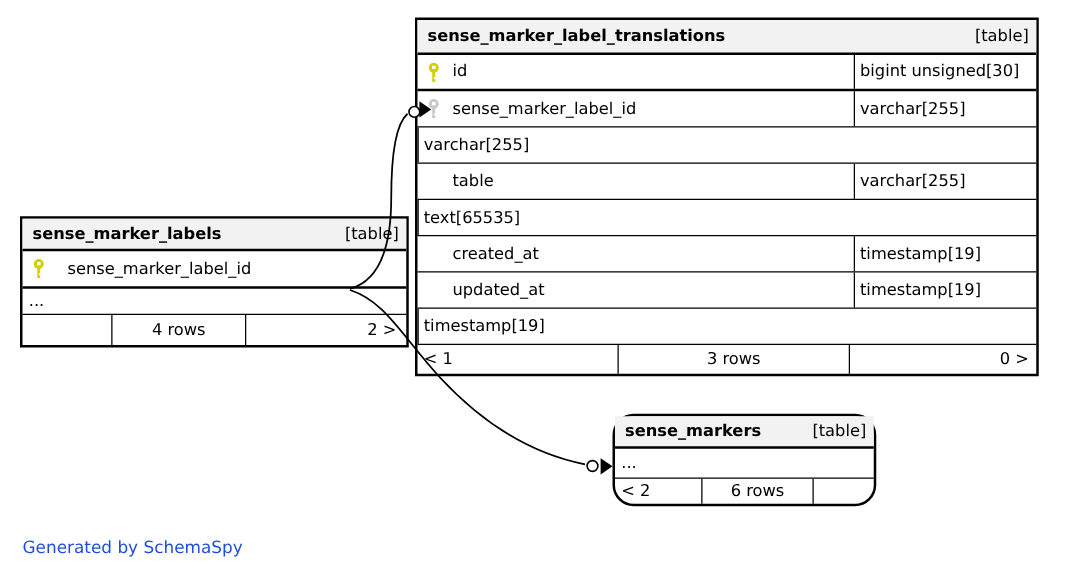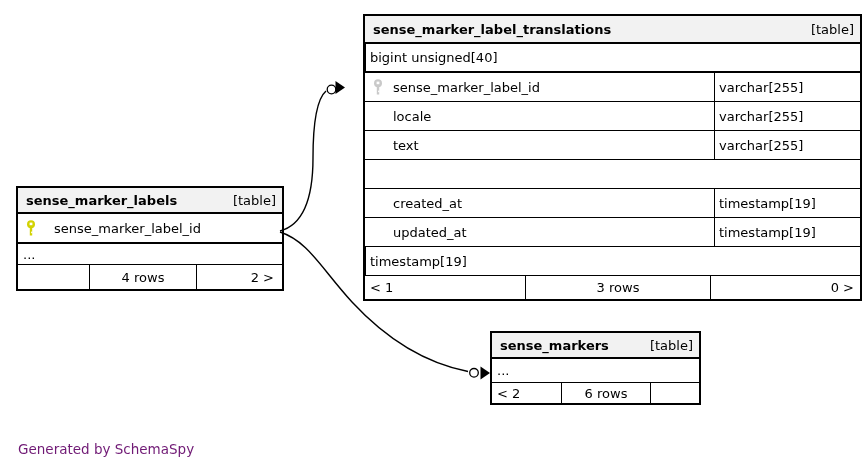--- a/index.html
+++ b/index.html
@@ -37,103 +37,113 @@
     border-bottom:1px solid #000;
   }
   .tbl-footer { display:flex; align-items:stretch; box-sizing:border-box; }
   .fc { display:flex; align-items:center; box-sizing:border-box; }
   .fc + .fc { border-left:1px solid #000; }
   .fc.left { padding-left:5px; justify-content:flex-start; }
   .fc.center { justify-content:center; }
   .fc.right { padding-right:6px; justify-content:flex-end; }
 
   
-  #tbl-translations { left:363px; top:14px; width:499px; }
+  #tbl-translations { left:332px; top:14px; width:499px; }
   #tbl-translations .tbl-header { height:28px; }
   #tbl-translations .col-row { height:29px; }
   #tbl-translations .cell-name { width:349px; }
   #tbl-translations .tbl-footer { height:23px; }
   #tbl-translations .fc.left { width:160px; }
   #tbl-translations .fc.center { width:185px; }
   #tbl-translations .fc.right { flex:1; }
 
   
-  #tbl-labels { left:16px; top:186px; width:268px; }
+  #tbl-labels { left:16px; top:173px; width:311px; }
   #tbl-labels .tbl-header { height:26px; }
   #tbl-labels .col-row { height:30px; }
   #tbl-labels .cell-name { width:100%; }
   #tbl-labels .ellipsis-row { height:21px; }
   #tbl-labels .tbl-footer { height:24px;justify-content:flex-end; }
   #tbl-labels .fc.left { width:71px; }
   #tbl-labels .fc.center { width:107px; }
   #tbl-labels .fc.right { flex:1; padding-right:8px; }
 
   
-  #tbl-markers { left:490px; top:331px; width:211px; }
+  #tbl-markers { left:490px; top:331px; width:211px;border-radius:17px; }
   #tbl-markers .tbl-header { height:26px; }
   #tbl-markers .ellipsis-row { height:24px; }
   #tbl-markers .tbl-footer { height:20px; }
   #tbl-markers .fc.left { width:69px; }
   #tbl-markers .fc.center { width:89px; }
   #tbl-markers .fc.right { flex:1; }
 
   .key-icon svg { display:block; }
   .key-primary { fill:#d2d202; }
   .key-foreign { fill:#c9c9c9; }
 
   #relations { position:absolute; left:0; top:0; pointer-events:none; z-index:5; }
 
   .generated-by {
-    position:absolute; left:18px; top:441px; font-size:13.5px; color:#701a75;
+    position:absolute; left:18px; top:430px; font-size:13.5px; color:#1d4ed8;
   }
 </style>
 </head>
 <body>
 
 <div class="canvas">
 
   <div class="db-table" id="tbl-translations">
     <div class="tbl-header">
       <span class="tbl-name">sense_marker_label_translations</span>
       <span class="tbl-tag">[table]</span>
     </div>
     <div class="col-row pk-sep">
-      <div class="cell-type">bigint unsigned[40]</div>
+      <div class="cell-name">
+        <span class="key-slot">
+            <span class="key-icon">
+          <svg width="10" height="16" viewBox="0 0 10 16">
+                <circle class="key-primary" cx="5" cy="4.2" r="4"></circle>
+                <rect x="3.6" y="2.6" width="2.8" height="2.6" fill="#fff"></rect>
+                <rect class="key-primary" x="3.8" y="7.2" width="2.4" height="8.3"></rect>
+                <rect x="5.1" y="11.6" width="1.4" height="1.6" fill="#fff"></rect>
+              </svg>
+        </span>
+          </span>
+        <span>id</span>
+      </div>
+      <div class="cell-type">bigint unsigned[30]</div>
     </div>
     <div class="col-row">
       <div class="cell-name">
         <span class="key-slot">
             <span class="key-icon">
           <svg width="10" height="16" viewBox="0 0 10 16">
                 <circle class="key-foreign" cx="5" cy="4.2" r="4"></circle>
                 <rect x="3.6" y="2.6" width="2.8" height="2.6" fill="#fff"></rect>
                 <rect class="key-foreign" x="3.8" y="7.2" width="2.4" height="8.3"></rect>
                 <rect x="5.1" y="11.6" width="1.4" height="1.6" fill="#fff"></rect>
               </svg>
         </span>
           </span>
         <span>sense_marker_label_id</span>
       </div>
       <div class="cell-type">varchar[255]</div>
     </div>
     <div class="col-row">
+      <div class="cell-type">varchar[255]</div>
+    </div>
+    <div class="col-row">
       <div class="cell-name">
           <span class="key-slot"></span>
-          <span>locale</span>
+          <span>table</span>
         </div>
       <div class="cell-type">varchar[255]</div>
     </div>
     <div class="col-row">
-      <div class="cell-name">
-          <span class="key-slot"></span>
-          <span>text</span>
-        </div>
-      <div class="cell-type">varchar[255]</div>
-    </div>
-    <div class="col-row">
+      <div class="cell-type">text[65535]</div>
     </div>
     <div class="col-row">
       <div class="cell-name">
           <span class="key-slot"></span>
           <span>created_at</span>
         </div>
       <div class="cell-type">timestamp[19]</div>
     </div>
     <div class="col-row">
       <div class="cell-name">

